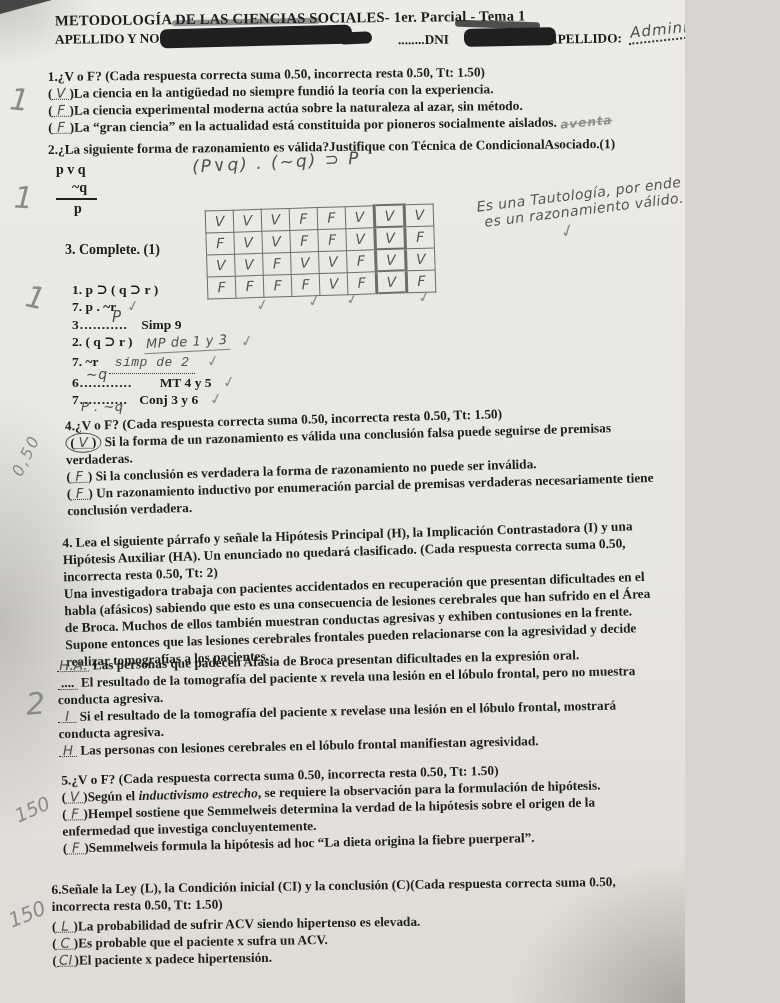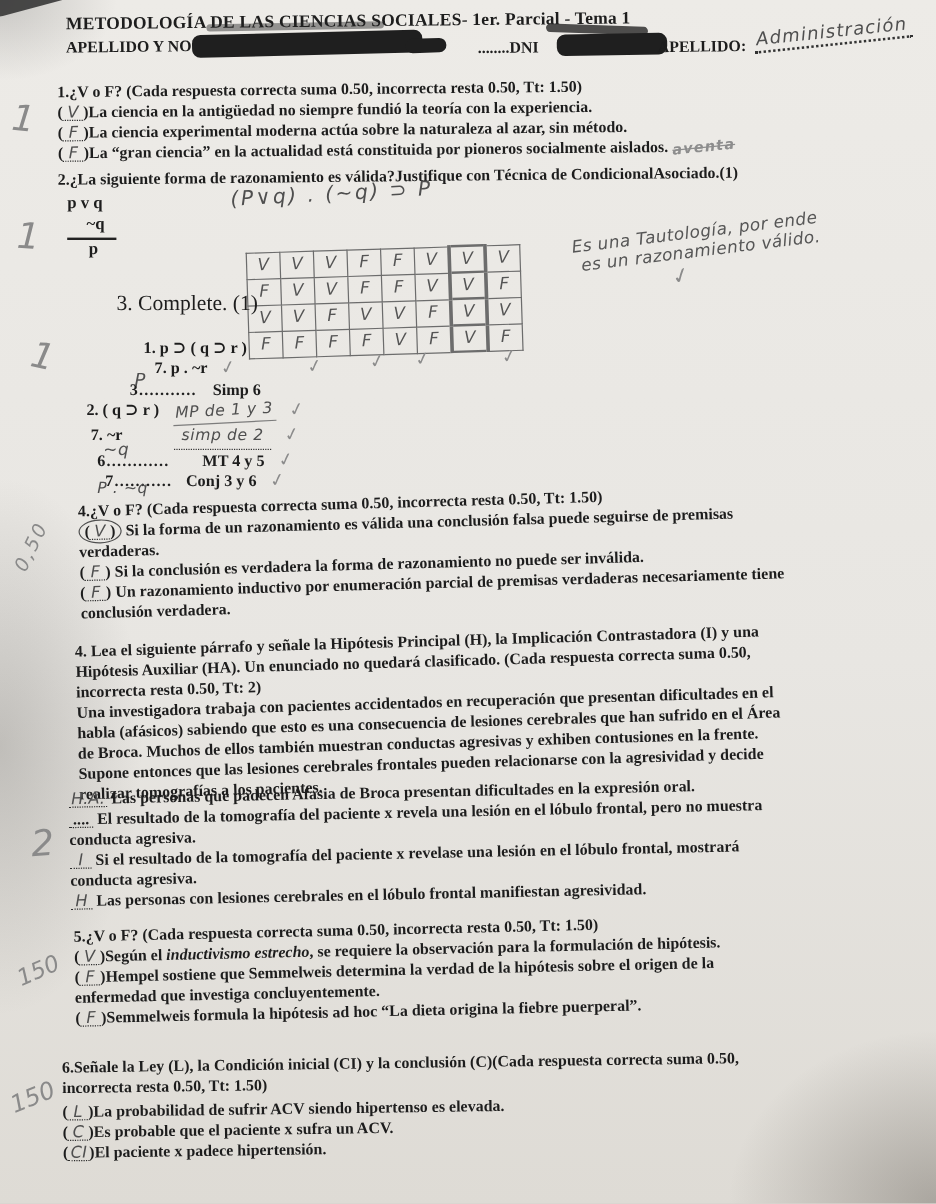--- a/index.html
+++ b/index.html
@@ -1,17 +1,17 @@
 <!DOCTYPE html>
 <html><head>
 <meta charset="utf-8">
 <style>
   html,body{margin:0;padding:0;background:#d8d5d0;}
   .paper{
-    position:relative;width:780px;height:1003px;overflow:hidden;
+    position:relative;width:685px;height:1003px;overflow:hidden;
     font-family:"Liberation Serif","DejaVu Serif",serif;
     color:#1d1d1d;
     background:
       radial-gradient(240px 200px at 100% 100%, rgba(92,86,78,.40), rgba(92,86,78,0) 72%),
       radial-gradient(170px 320px at 0% 62%, rgba(82,80,76,.26), rgba(82,80,76,0) 70%),
       radial-gradient(130px 90px at 0% 0%, rgba(70,70,70,.22), rgba(70,70,70,0) 75%),
       linear-gradient(180deg,#edebe7 0%,#e8e6e2 55%,#dedbd5 100%);
   }
   .abs{position:absolute;}
   .print{font-weight:700;}
@@ -148,43 +148,43 @@
   <span class="abs check" style="left:300px;top:292px;">✓</span>
   <span class="abs check" style="left:338px;top:290px;">✓</span>
   <span class="abs check" style="left:410px;top:288px;">✓</span>
 
   <div class="abs hw note" style="left:478px;top:186px;transform:rotate(-7deg);">
     <div>Es una Tautología, por ende</div>
     <div style="padding-left:6px;">es un razonamiento válido.</div>
     <div class="check" style="margin-left:80px;font-size:18px;">✓</div>
   </div>
 
-  <div class="abs print" style="left:65px;top:242px;font-size:18px;font-weight:400;margin-left:32px;">3. Complete. (1)</div>
-
-  <div class="abs" style="left:72px;top:281px;text-align:center;">
+  <div class="abs print" style="left:65px;top:242px;font-size:14px;font-weight:700;">3. Complete. (1)</div>
+
+  <div class="abs" style="left:72px;top:281px;">
     <div class="q3line">
       <span>1. p ⊃ ( q ⊃ r )</span>
     </div>
     <div class="q3line">
       <span>7. p . ~r</span>
       <span class="check">✓</span>
     </div>
     <div class="q3line">
       <span class="dots">3...........</span>
       <span class="hw q3hw hwover" style="left:40px;top:-7px;font-size:15px;">P</span>
-      <span style="margin-left:10px;">Simp 6</span>
+      <span style="margin-left:10px;">Simp 9</span>
     </div>
     <div class="q3line">
       <span>2. ( q ⊃ r )</span>
       <span class="hw q3hw uline" style="margin-left:8px;">MP de 1 y 3</span>
       <span class="check">✓</span>
     </div>
     <div class="q3line">
       <span>7. ~r</span>
-      <span class="hw q3hw dotline" style="margin-left:40px;">simp de 2</span>
+      <span class="hw q3hw dotline" style="margin-left:7px;font-family:Liberation Mono, monospace;">simp de 2</span>
       <span class="check">✓</span>
     </div>
     <div class="q3line">
       <span class="dots">6............</span>
       <span class="hw q3hw hwover" style="left:14px;top:-8px;font-size:14px;">∼q</span>
       <span style="margin-left:24px;">MT 4 y 5</span>
       <span class="check">✓</span>
     </div>
     <div class="q3line">
       <span class="dots">7...........</span>

